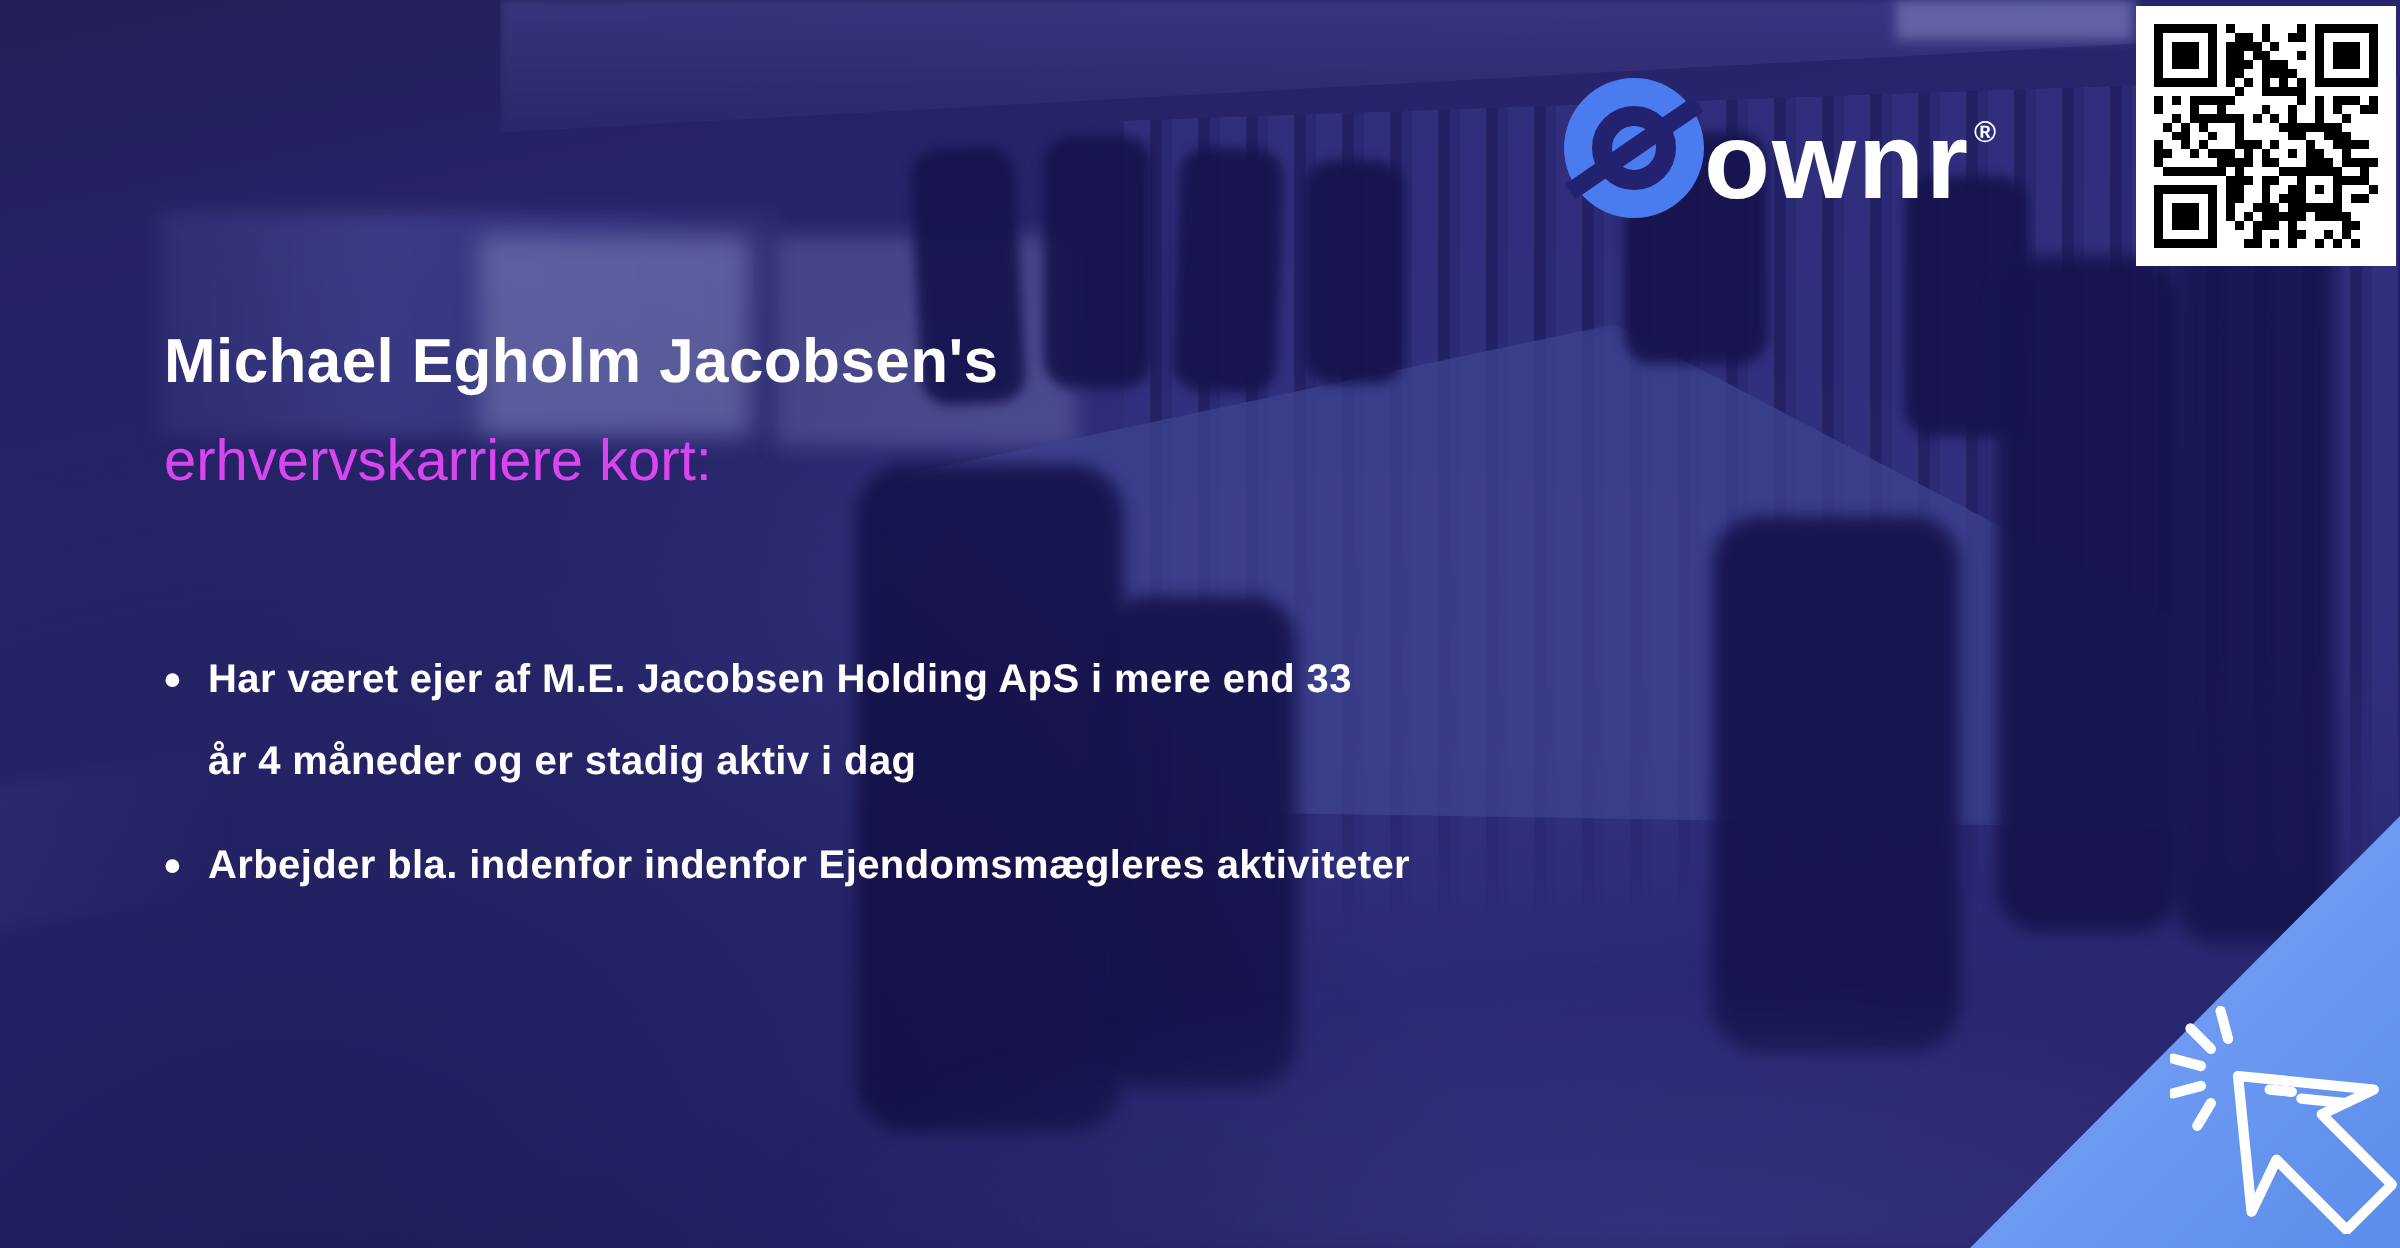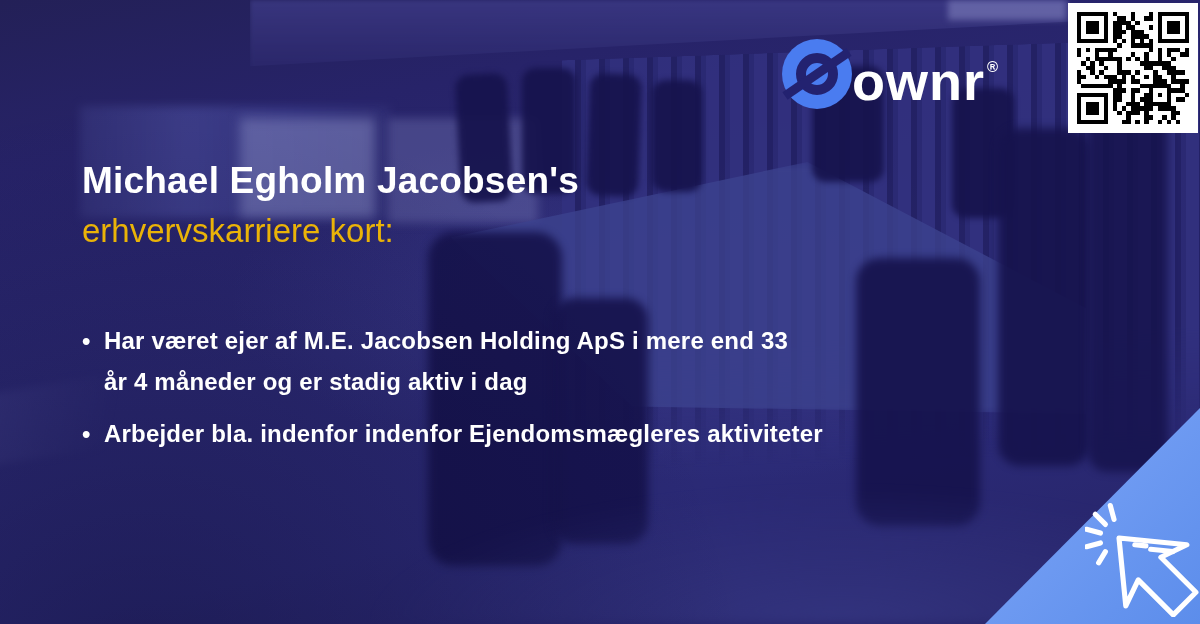--- a/index.html
+++ b/index.html
@@ -50,27 +50,27 @@
   
   .logo{position:absolute;left:782px;top:32px;display:flex;align-items:center;}
   .logo-icon{width:70px;height:70px;display:block;}
   .logo-word{color:#fff;font-size:54px;font-weight:700;letter-spacing:1px;line-height:70px;}
   .logo-reg{font-size:15px;font-weight:700;vertical-align:28px;margin-left:2px;}
   
   .qr{position:absolute;left:1068px;top:3px;width:130px;height:130px;background:#fff;padding:9px;}
   .qr svg{display:block;width:112px;height:112px;}
   
   .header{position:absolute;left:82px;top:156px;color:#fff;}
-  .title{font-size:37px;font-weight:700;line-height:49px;letter-spacing:.2px;}
-  .subtitle{font-size:33px;font-weight:400;line-height:40px;margin-top:6px;color:#eab308;}
+  .title{font-size:31px;font-weight:700;line-height:49px;letter-spacing:.2px;}
+  .subtitle{font-size:29px;font-weight:400;line-height:40px;margin-top:6px;color:#d946ef;}
   .bullets{position:absolute;left:82px;top:320px;width:850px;color:#fff;list-style:none;margin:0;padding:0;}
   .bullets li{display:flex;margin-bottom:11px;}
   .bullet-dot{width:22px;flex:0 0 22px;font-size:24px;line-height:41px;font-weight:700;}
   .bullet-dot::before{content:"\2022";}
-  .bullet-text{font-size:24px;font-weight:600;letter-spacing:.2px;}
+  .bullet-text{font-size:20px;font-weight:600;letter-spacing:.2px;}
   .bullet-text .line{display:block;line-height:41px;white-space:nowrap;}
   
   .corner-triangle{position:absolute;left:985px;top:408px;width:215px;height:216px;
     background:linear-gradient(135deg,#84abf7 0%,#6f9bf2 45%,#5c8deb 100%);
     clip-path:polygon(100% 0,100% 100%,0 100%);}
   .cursor-svg{position:absolute;left:1085px;top:498px;width:115px;height:119px;}
 </style>
 </head>
 <body>
 

